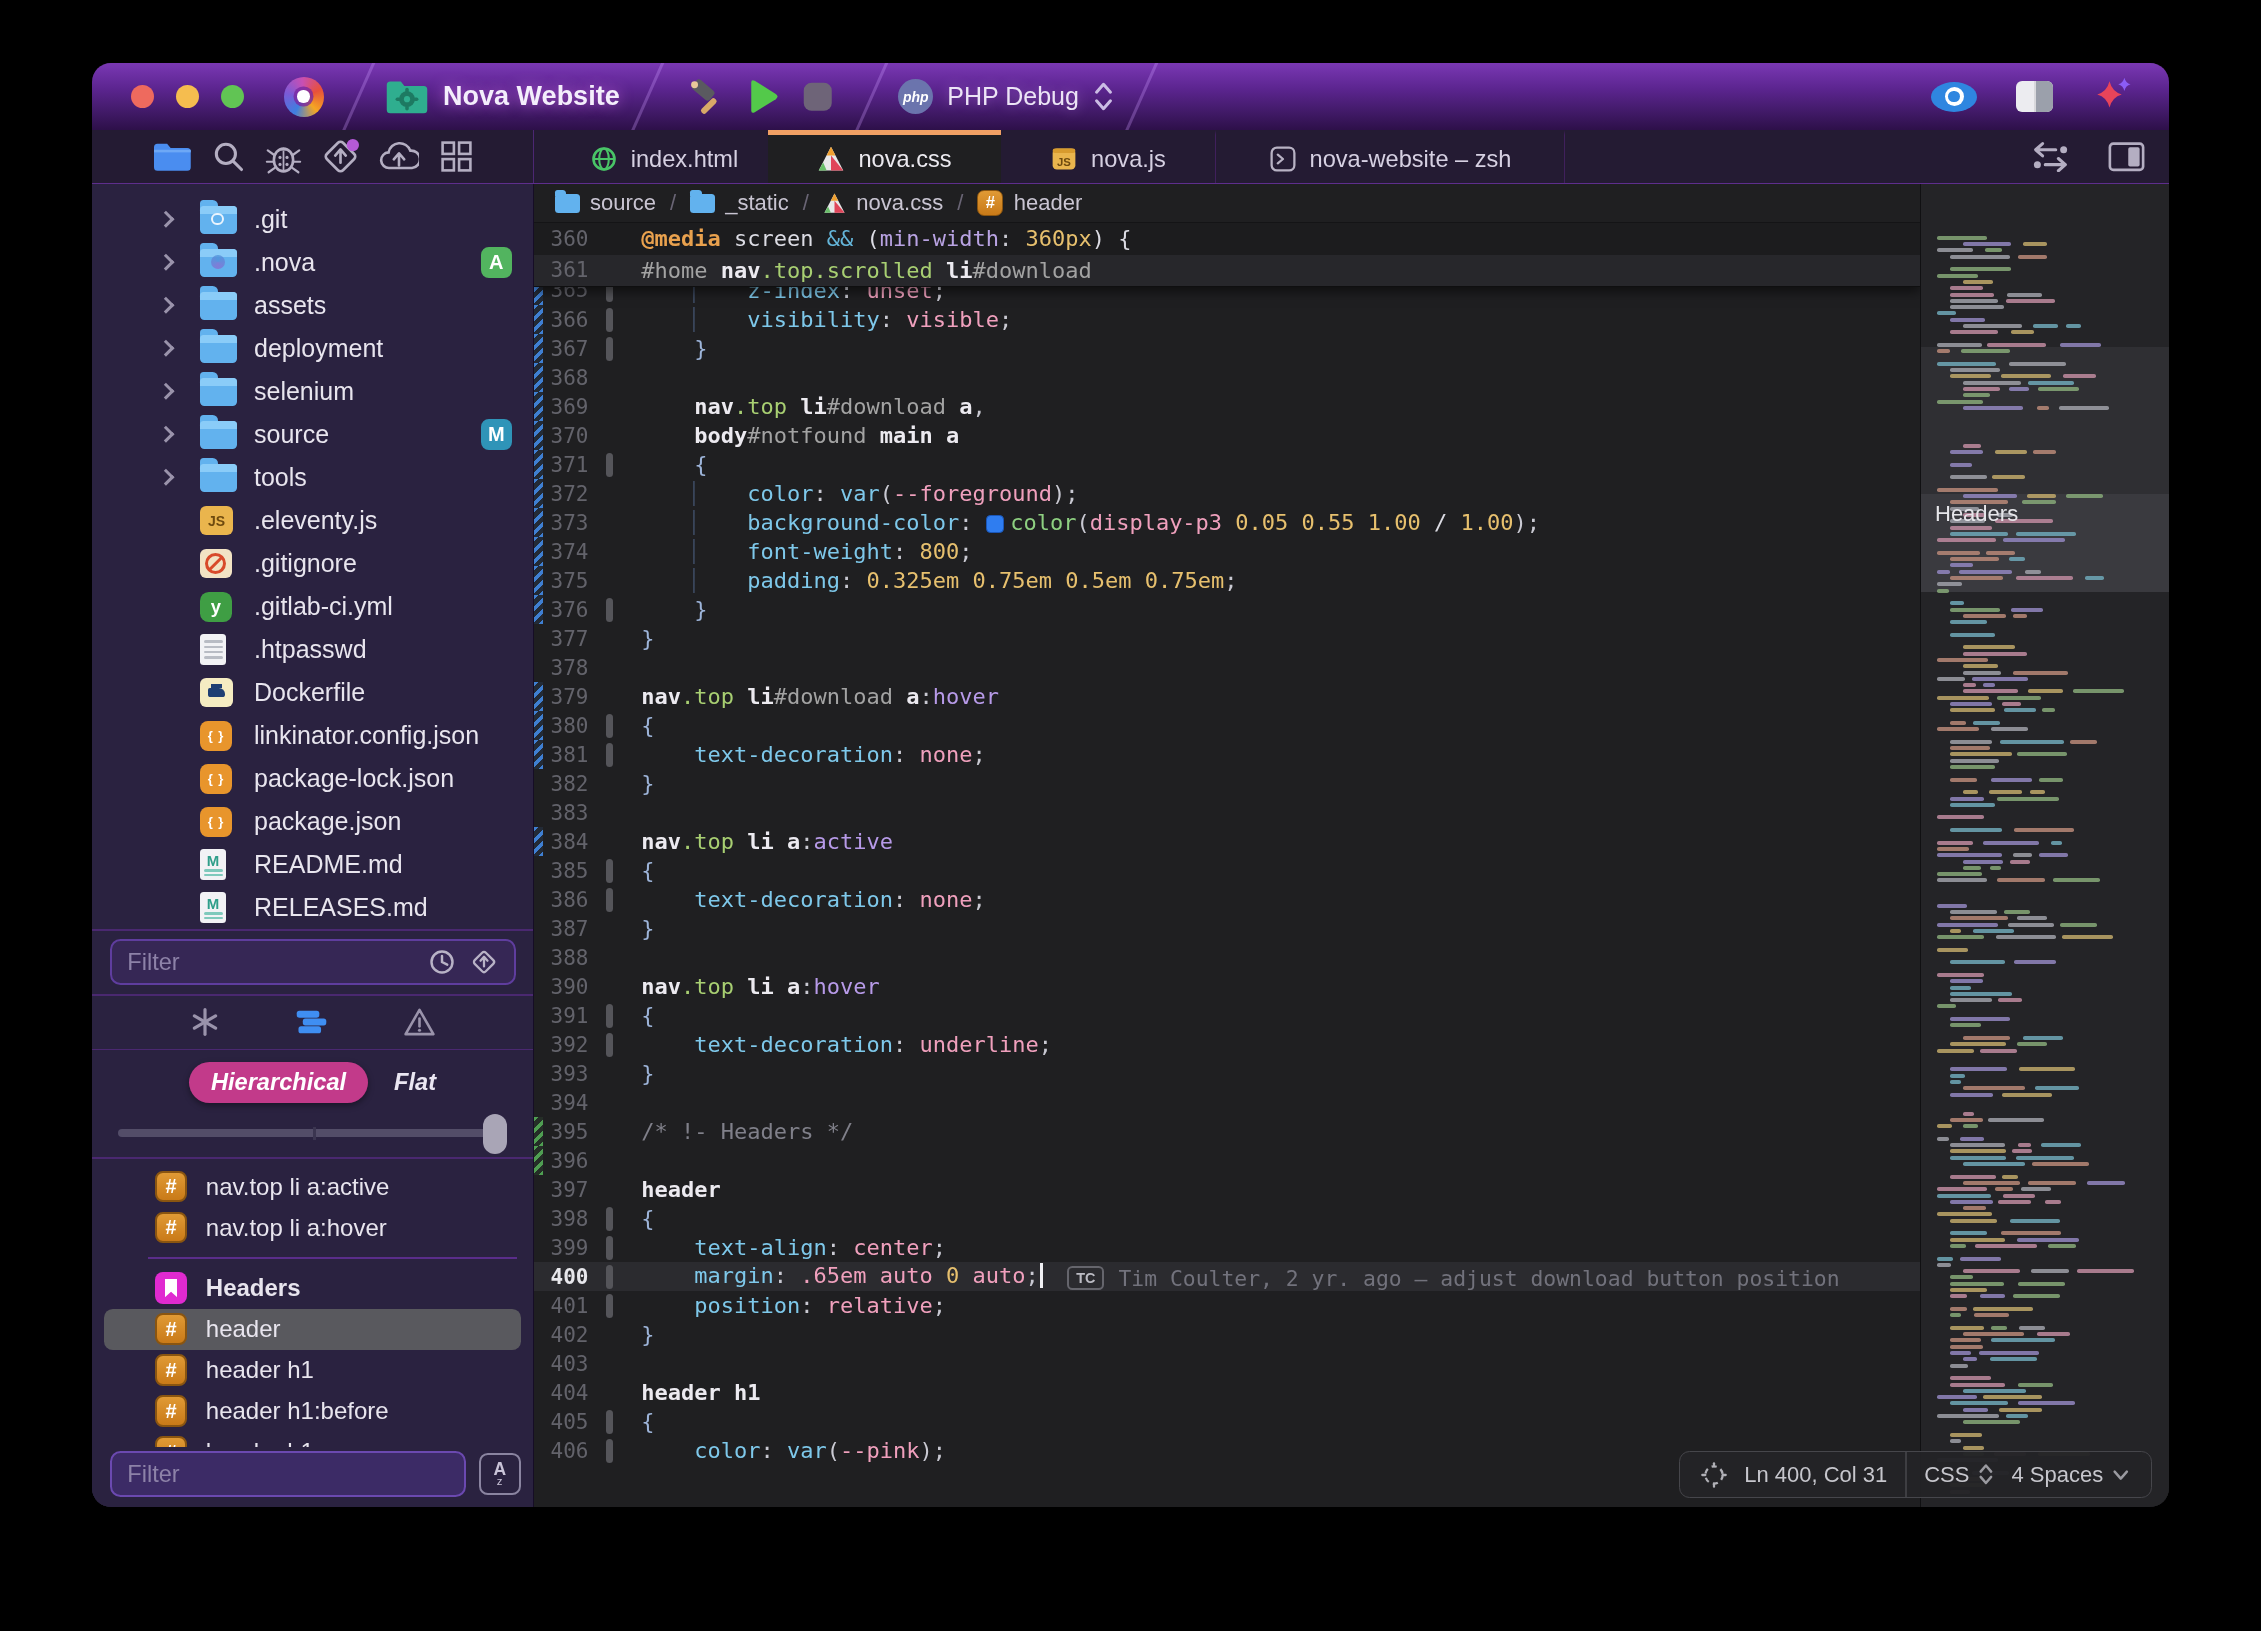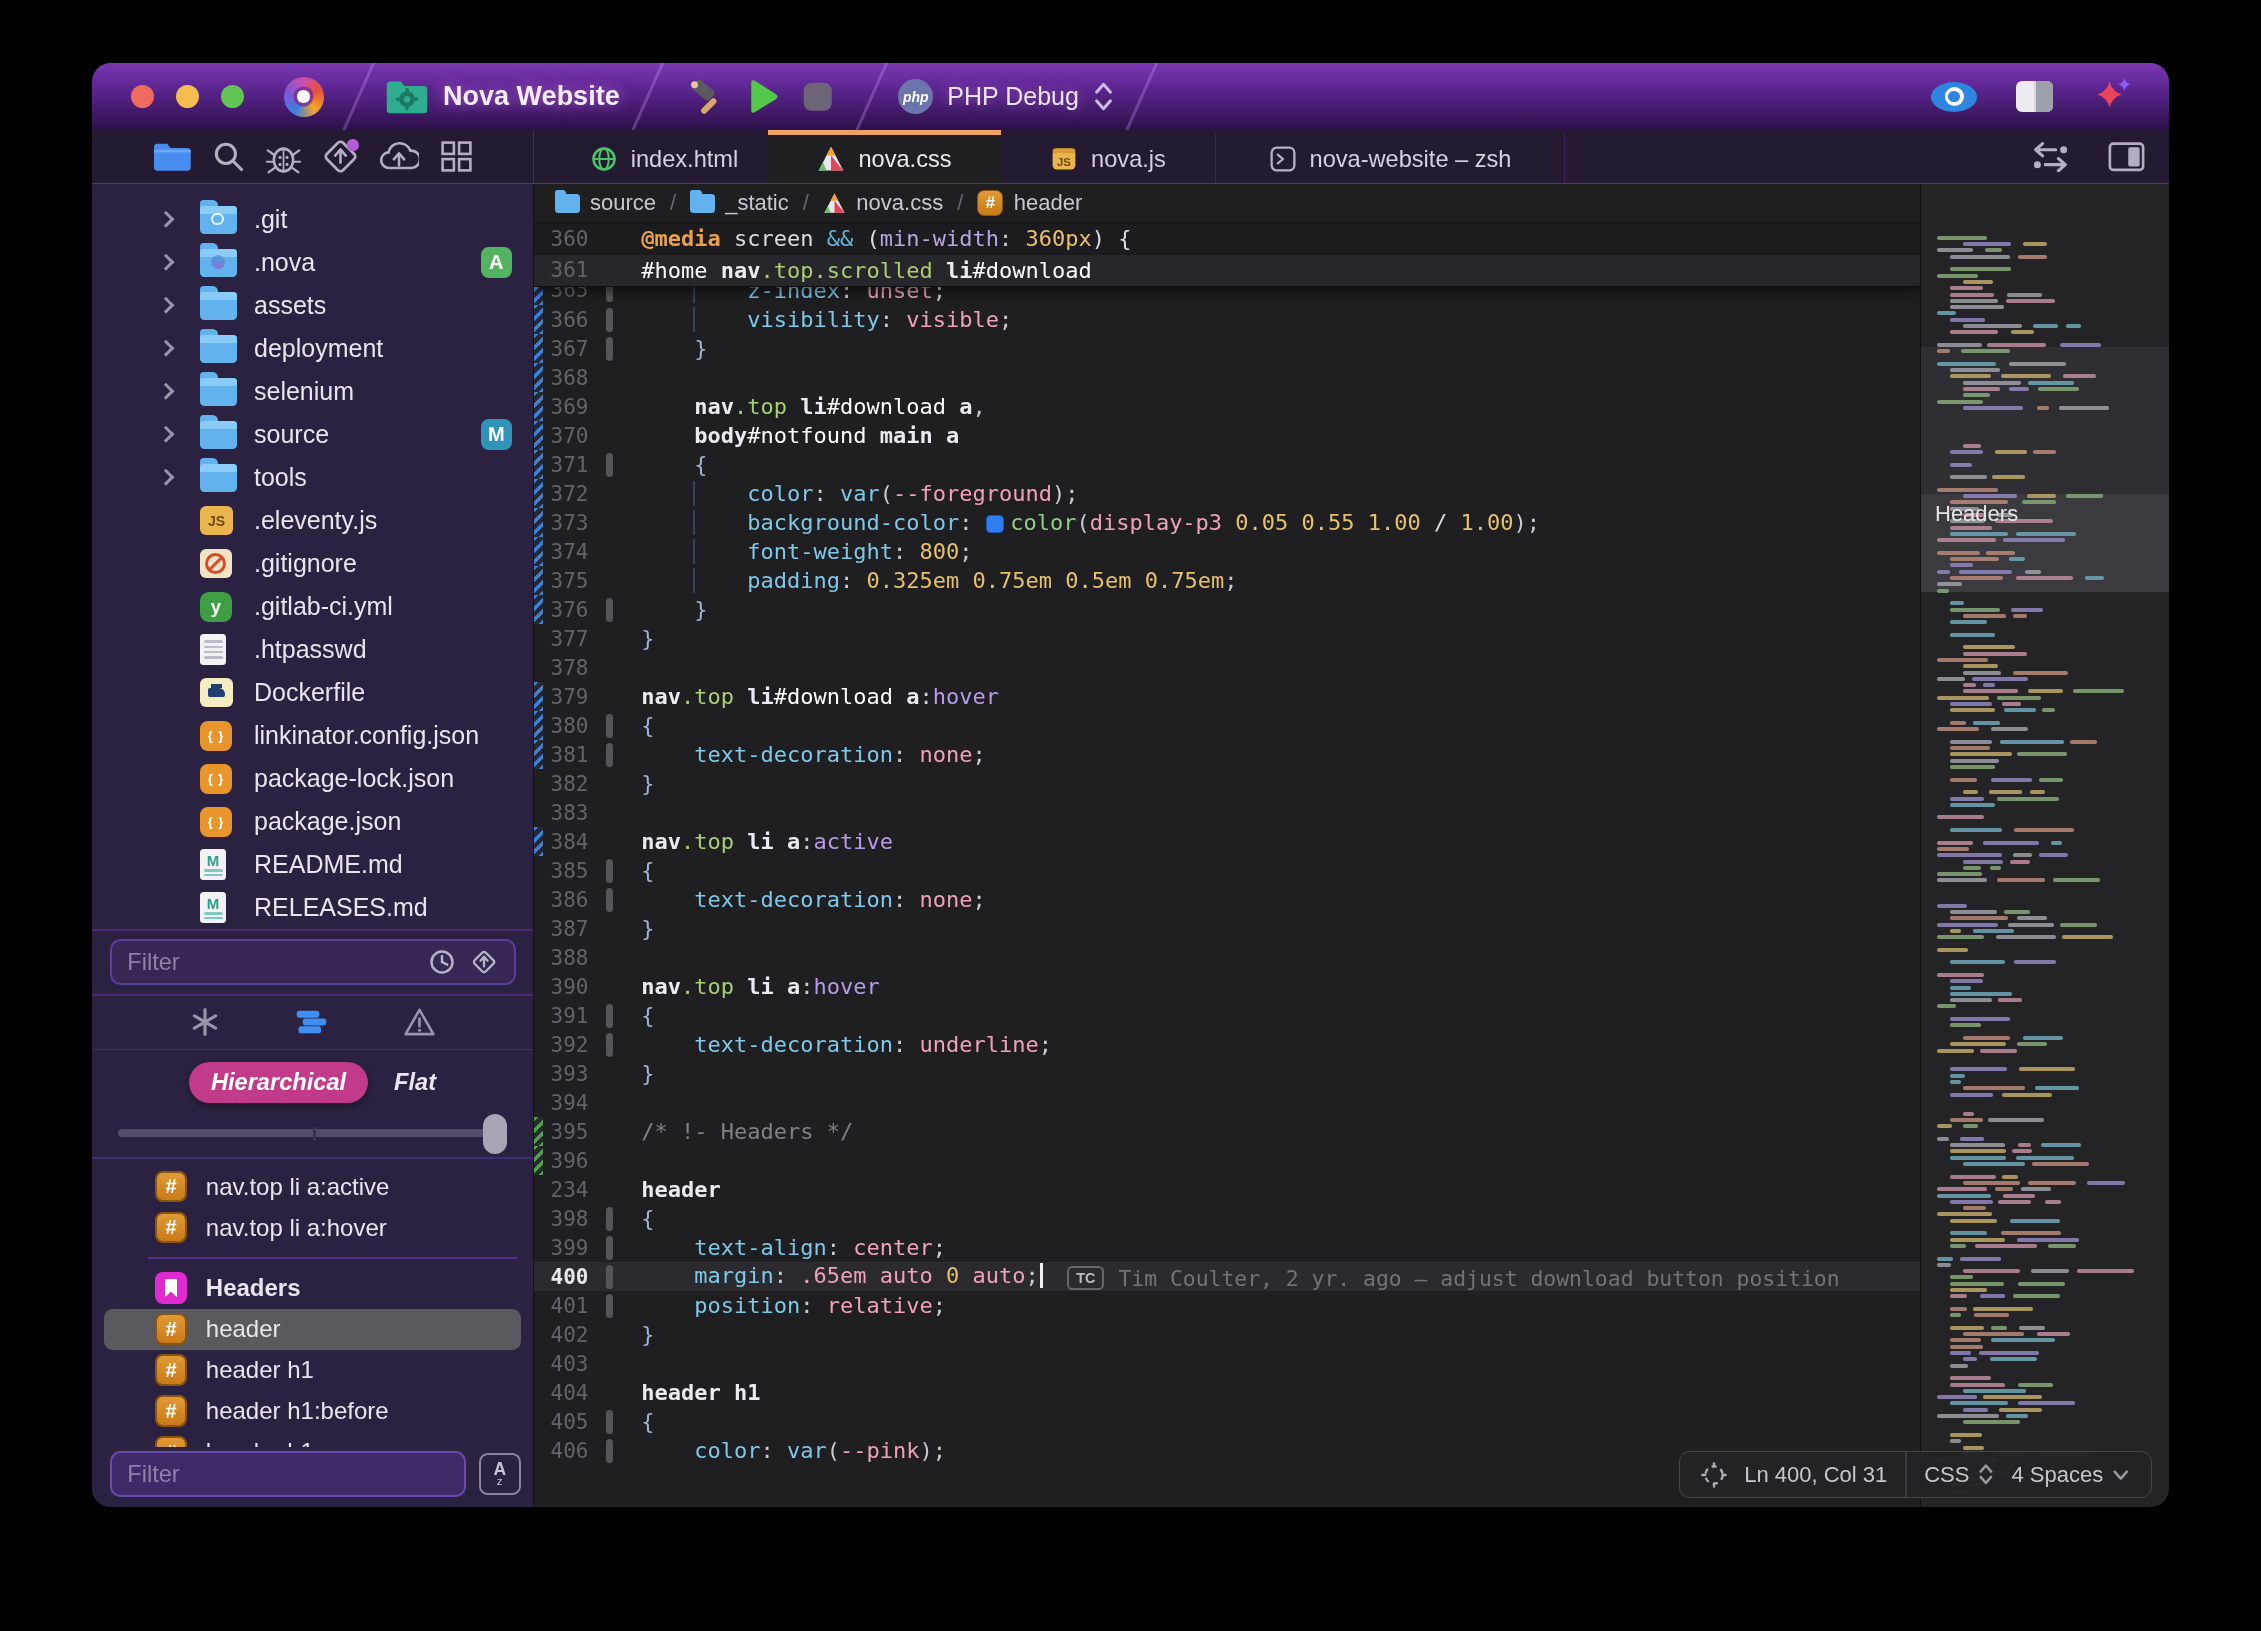--- a/index.html
+++ b/index.html
@@ -120,21 +120,21 @@
   .sticky .row0{background:#1c1c1e;}
   .sticky .row1{background:#27272b;}
   .clip-row{height:18.4px;overflow:hidden;}
   .clip-row .code-line{margin-top:-11.4px;}
   .caret{display:inline-block;width:3.1px;height:25px;background:#f0f0f4;vertical-align:-5.3px;margin-left:0.9px;}
   .blame{margin-left:24.5px;display:inline-flex;align-items:center;gap:14px;}
   .blame-badge{border:2.2px solid #65656c;border-radius:5.3px;padding:1.8px 7px;font-size:14.4px;font-weight:bold;color:#bcbcc4;font-family:"Liberation Sans",sans-serif;}
   .blame-text{font-size:21.4px;color:#72727c;}
   .tk-at{color:#e9a14e;font-weight:bold;} .tk-plain{color:#dcdce4;} .tk-op{color:#64b5d9;}
   .tk-attr{color:#b9a3e3;} .tk-num{color:#e7c06e;} .tk-sel{color:#eceaf0;font-weight:bold;}
-  .tk-cls{color:#a8cf72;} .tk-id{color:#ffffff;} .tk-pseudo{color:#b79ae8;}
+  .tk-cls{color:#a8cf72;} .tk-id{color:#a3a3a3;} .tk-pseudo{color:#b79ae8;}
   .tk-prop{color:#7ec8ea;} .tk-val{color:#f0a0bd;} .tk-punc{color:#c9c9d2;}
   .tk-brace{color:#9db4d9;} .tk-comment{color:#80808a;} .tk-fn{color:#7ec8ea;} .tk-fng{color:#8ed081;}
   .swatch{display:inline-block;width:18.4px;height:18.4px;background:#2f7df0;border:1.8px solid #1a56b8;border-radius:4.4px;vertical-align:-2.6px;margin-right:6.1px;}
 
   
   .minimap{width:249px;background:#242427;border-left:1.8px solid #101012;position:relative;overflow:hidden;flex-shrink:0;}
   .m-viewport{position:absolute;left:0;right:0;top:163px;height:168px;background:#2f2f33;}
   .m-section{position:absolute;left:0;right:0;top:310px;height:98px;background:#3a3a3f;}
   .m-label{position:absolute;left:14px;top:317px;font-size:22px;color:#e6e6ea;z-index:3;}
   .m-bar{position:absolute;height:3.9px;border-radius:1.8px;opacity:.85;}
@@ -638,21 +638,21 @@
             <div class="code-line"><span class="stripe"></span><span class="ln">386</span><span class="pillc"><span class="pill-mark"></span></span><span class="codetxt"><span class="tk-prop">    text-decoration</span><span class="tk-punc">: </span><span class="tk-val">none</span><span class="tk-punc">;</span></span></div>
             <div class="code-line"><span class="stripe"></span><span class="ln">387</span><span class="pillc"></span><span class="codetxt"><span class="tk-brace">}</span></span></div>
             <div class="code-line"><span class="stripe"></span><span class="ln">388</span><span class="pillc"></span><span class="codetxt"></span></div>
             <div class="code-line"><span class="stripe"></span><span class="ln">390</span><span class="pillc"></span><span class="codetxt"><span class="tk-sel">nav</span><span class="tk-cls">.top</span><span class="tk-plain"> </span><span class="tk-sel">li</span><span class="tk-plain"> </span><span class="tk-sel">a</span><span class="tk-punc">:</span><span class="tk-pseudo">hover</span></span></div>
             <div class="code-line"><span class="stripe"></span><span class="ln">391</span><span class="pillc"><span class="pill-mark"></span></span><span class="codetxt"><span class="tk-brace">{</span></span></div>
             <div class="code-line"><span class="stripe"></span><span class="ln">392</span><span class="pillc"><span class="pill-mark"></span></span><span class="codetxt"><span class="tk-prop">    text-decoration</span><span class="tk-punc">: </span><span class="tk-val">underline</span><span class="tk-punc">;</span></span></div>
             <div class="code-line"><span class="stripe"></span><span class="ln">393</span><span class="pillc"></span><span class="codetxt"><span class="tk-brace">}</span></span></div>
             <div class="code-line"><span class="stripe"></span><span class="ln">394</span><span class="pillc"></span><span class="codetxt"></span></div>
             <div class="code-line"><span class="stripe a"></span><span class="ln">395</span><span class="pillc"></span><span class="codetxt"><span class="tk-comment">/* !- Headers */</span></span></div>
             <div class="code-line"><span class="stripe a"></span><span class="ln">396</span><span class="pillc"></span><span class="codetxt"></span></div>
-            <div class="code-line"><span class="stripe"></span><span class="ln">234</span><span class="pillc"></span><span class="codetxt"><span class="tk-sel">header</span></span></div>
+            <div class="code-line"><span class="stripe"></span><span class="ln">397</span><span class="pillc"></span><span class="codetxt"><span class="tk-sel">header</span></span></div>
             <div class="code-line"><span class="stripe"></span><span class="ln">398</span><span class="pillc"><span class="pill-mark"></span></span><span class="codetxt"><span class="tk-brace">{</span></span></div>
             <div class="code-line"><span class="stripe"></span><span class="ln">399</span><span class="pillc"><span class="pill-mark"></span></span><span class="codetxt"><span class="tk-prop">    text-align</span><span class="tk-punc">: </span><span class="tk-val">center</span><span class="tk-punc">;</span></span></div>
             <div class="code-line cur"><span class="stripe"></span><span class="ln">400</span><span class="pillc"><span class="pill-mark"></span></span><span class="codetxt"><span class="tk-prop">    margin</span><span class="tk-punc">: </span><span class="tk-val">.65em</span><span class="tk-plain"> </span><span class="tk-val">auto</span><span class="tk-plain"> </span><span class="tk-num">0</span><span class="tk-plain"> </span><span class="tk-val">auto</span><span class="tk-punc">;</span><span class="caret"></span><span class="blame"><span class="blame-badge">TC</span><span class="blame-text">Tim Coulter, 2 yr. ago — adjust download button position</span></span></span></div>
             <div class="code-line"><span class="stripe"></span><span class="ln">401</span><span class="pillc"><span class="pill-mark"></span></span><span class="codetxt"><span class="tk-prop">    position</span><span class="tk-punc">: </span><span class="tk-val">relative</span><span class="tk-punc">;</span></span></div>
             <div class="code-line"><span class="stripe"></span><span class="ln">402</span><span class="pillc"></span><span class="codetxt"><span class="tk-brace">}</span></span></div>
             <div class="code-line"><span class="stripe"></span><span class="ln">403</span><span class="pillc"></span><span class="codetxt"></span></div>
             <div class="code-line"><span class="stripe"></span><span class="ln">404</span><span class="pillc"></span><span class="codetxt"><span class="tk-sel">header h1</span></span></div>
             <div class="code-line"><span class="stripe"></span><span class="ln">405</span><span class="pillc"><span class="pill-mark"></span></span><span class="codetxt"><span class="tk-brace">{</span></span></div>
             <div class="code-line"><span class="stripe"></span><span class="ln">406</span><span class="pillc"><span class="pill-mark"></span></span><span class="codetxt"><span class="tk-prop">    color</span><span class="tk-punc">: </span><span class="tk-fn">var</span><span class="tk-punc">(</span><span class="tk-val">--pink</span><span class="tk-punc">);</span></span></div>
             <div class="code-line"><span class="stripe"></span><span class="pillc"></span></div>

